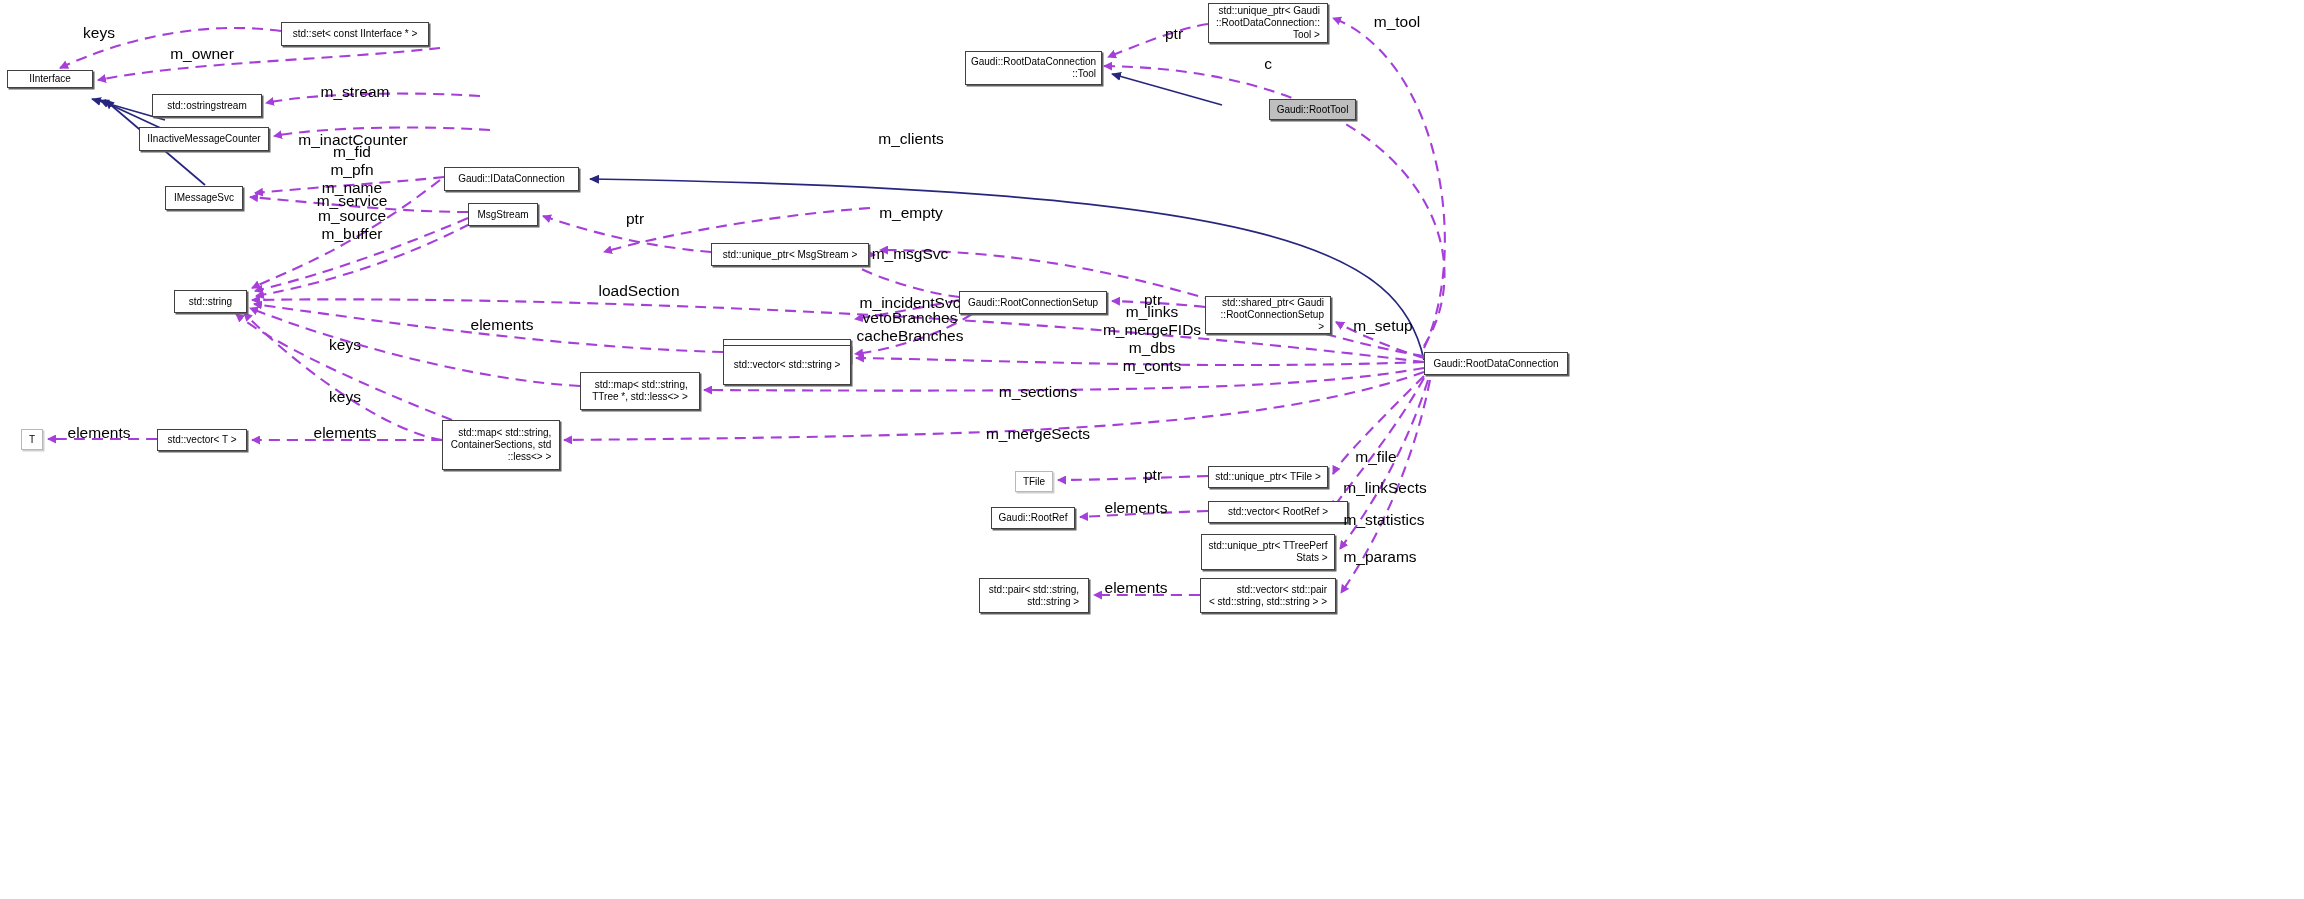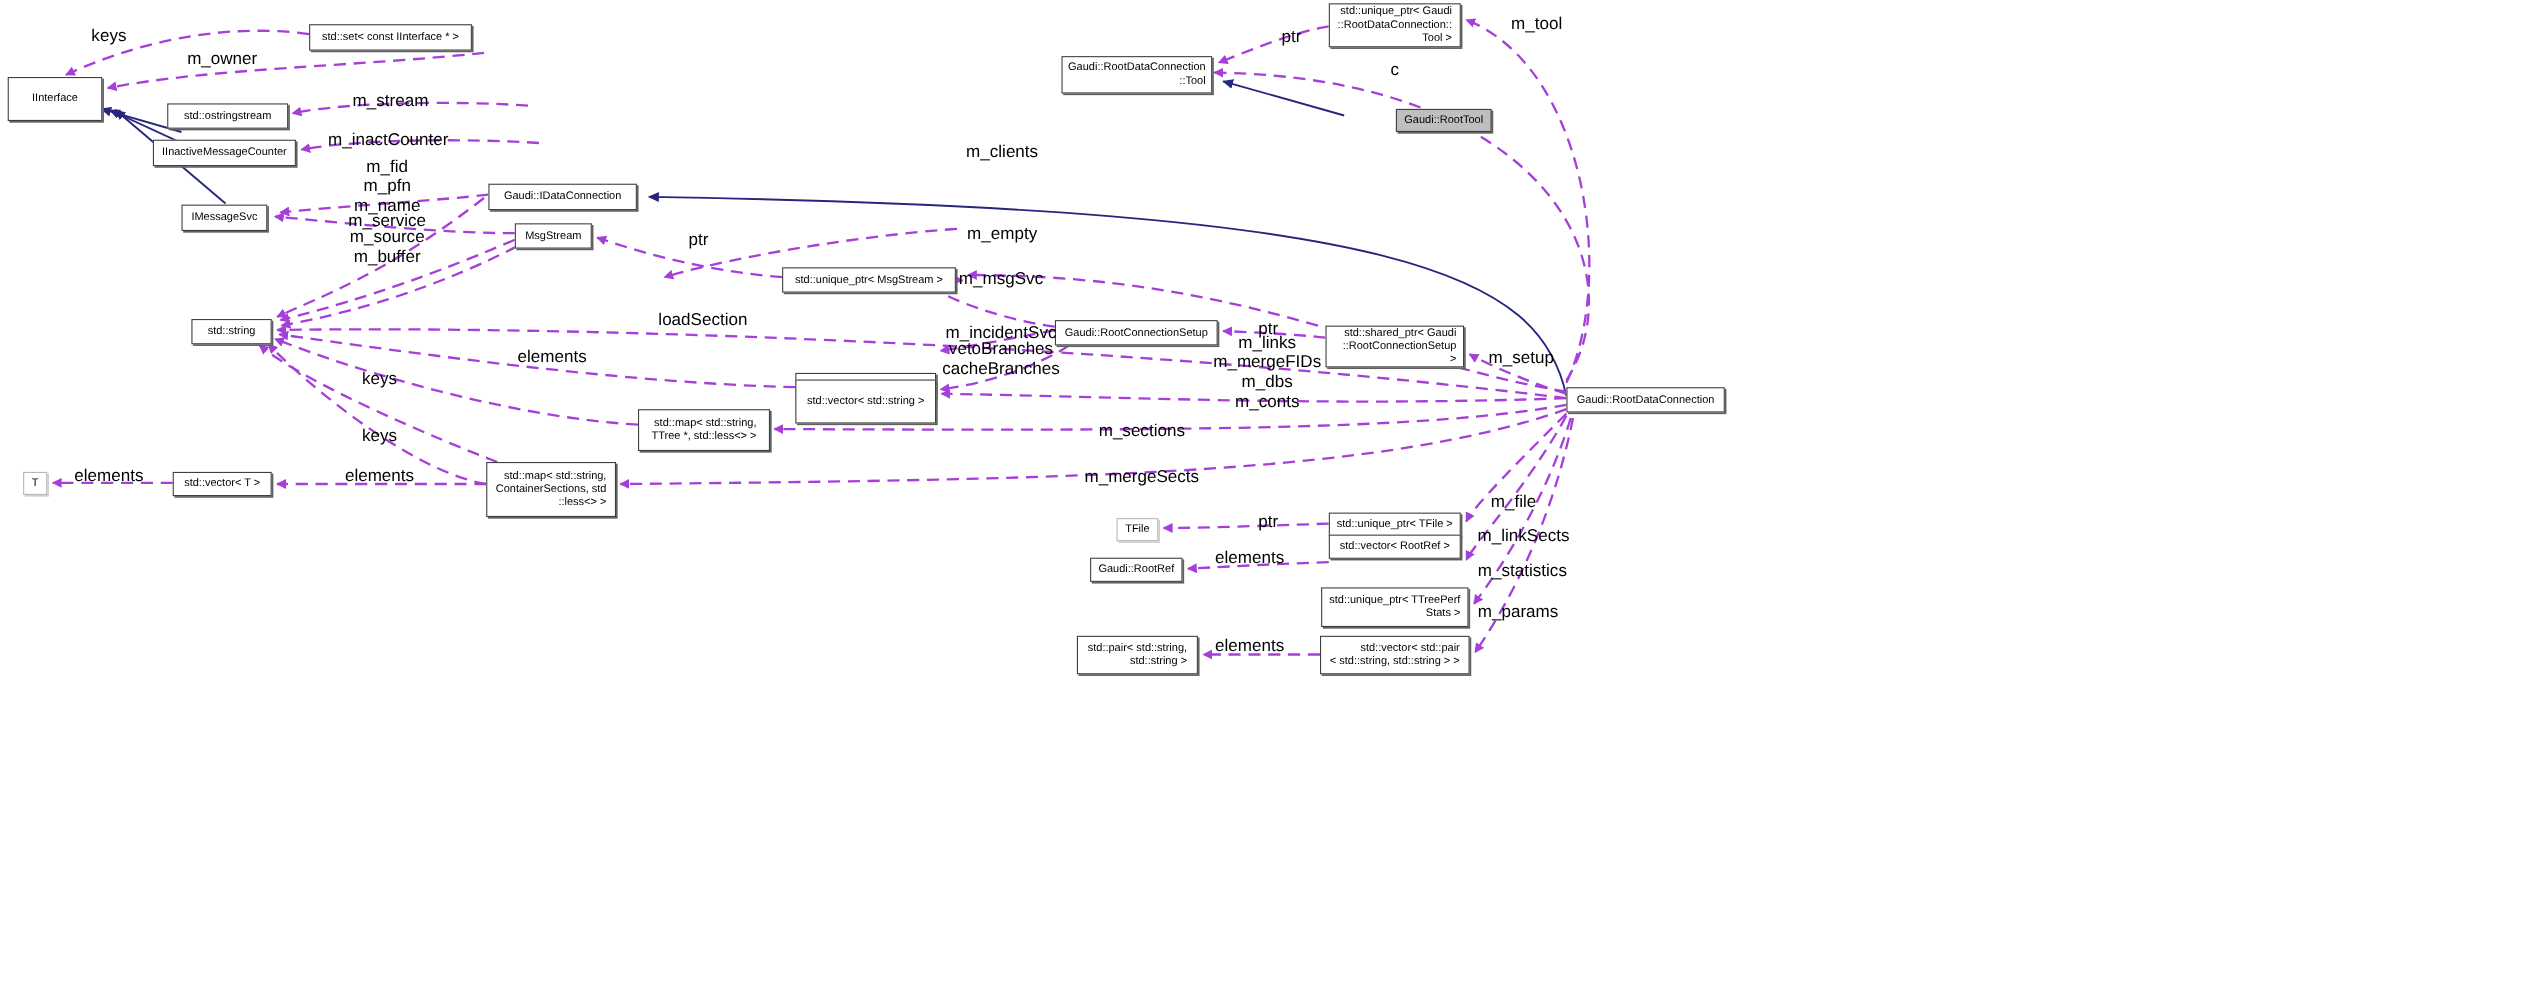--- a/index.html
+++ b/index.html
@@ -136,21 +136,21 @@
       <path class="assoc-path" marker-end="url(#ah-assoc)" d="M1430,380 C1406,500 1350,580 1341,593"></path>
       <path class="assoc-path" marker-end="url(#ah-assoc)" d="M1200,595 C1150,595 1110,595 1094,595"></path>
 
       <path class="assoc-path" marker-end="url(#ah-assoc)" d="M1208,24 C1180,28 1140,44 1108,57"></path>
       <path class="assoc-path" marker-end="url(#ah-assoc)" d="M1424,348 C1470,250 1440,60 1333,18"></path>
       <path class="assoc-path" marker-end="url(#ah-assoc)" d="M1424,346 C1490,240 1400,70 1104,66"></path>
     </g>
   </svg>
 
   <div id="nodes-layer">
-      <div class="node" style="left: 7px; top: 70px; width: 86px; height: 40px;">IInterface</div>
+      <div class="node" style="left: 7px; top: 70px; width: 86px; height: 18px;">IInterface</div>
       <div class="node" style="left: 281px; top: 22px; width: 148px; height: 24px;">std::set&lt; const IInterface * &gt;</div>
       <div class="node" style="left: 152px; top: 94px; width: 110px; height: 23px;">std::ostringstream</div>
       <div class="node" style="left: 139px; top: 127px; width: 130px; height: 24px;">IInactiveMessageCounter</div>
       <div class="node" style="left: 165px; top: 186px; width: 78px; height: 24px;">IMessageSvc</div>
       <div class="node" style="left: 444px; top: 167px; width: 135px; height: 24px;">Gaudi::IDataConnection</div>
       <div class="node" style="left: 468px; top: 203px; width: 70px; height: 23px;">MsgStream</div>
       <div class="node" style="left: 174px; top: 290px; width: 73px; height: 23px;">std::string</div>
       <div class="node" style="left: 711px; top: 243px; width: 158px; height: 23px;">std::unique_ptr&lt; MsgStream &gt;</div>
       <div class="node" style="left: 723px; top: 311px; width: 128px; height: 24px; margin-top: 28px;">SmartIF&lt; IIncidentSvc &gt;</div>
       <div class="node" style="left: 723px; top: 345px; width: 128px; height: 40px;">std::vector&lt; std::string &gt;</div>
@@ -167,33 +167,33 @@
       <div class="node" style="left: 1424px; top: 352px; width: 144px; height: 23px;">Gaudi::RootDataConnection</div>
       <div class="node" style="left: 965px; top: 51px; width: 137px; height: 34px;">Gaudi::RootDataConnection
 ::Tool</div>
       <div class="node" style="left: 1208px; top: 3px; width: 120px; height: 40px;">std::unique_ptr&lt; Gaudi
 ::RootDataConnection::
 Tool &gt;</div>
       <div class="node highlight" style="left: 1224px; top: 99px; width: 87px; height: 21px; margin-left: 45px;">Gaudi::RootTool</div>
       <div class="node faded" style="left: 1015px; top: 471px; width: 38px; height: 21px;">TFile</div>
       <div class="node" style="left: 1208px; top: 466px; width: 120px; height: 22px;">std::unique_ptr&lt; TFile &gt;</div>
       <div class="node" style="left: 991px; top: 507px; width: 84px; height: 22px;">Gaudi::RootRef</div>
-      <div class="node" style="left: 1208px; top: 486px; width: 120px; height: 22px;">std::vector&lt; RootRef &gt;</div>
+      <div class="node" style="left: 1208px; top: 501px; width: 140px; height: 22px;">std::vector&lt; RootRef &gt;</div>
       <div class="node" style="left: 1201px; top: 534px; width: 134px; height: 36px;">std::unique_ptr&lt; TTreePerf
 Stats &gt;</div>
       <div class="node" style="left: 979px; top: 578px; width: 110px; height: 35px;">std::pair&lt; std::string,
 std::string &gt;</div>
       <div class="node" style="left: 1200px; top: 578px; width: 136px; height: 35px;">std::vector&lt; std::pair
 &lt; std::string, std::string &gt; &gt;</div>
     </div>
   <div id="labels-layer">
       <div class="edge-label" style="left: 99px; top: 33px;">keys</div>
       <div class="edge-label" style="left: 202px; top: 54px;">m_owner</div>
       <div class="edge-label" style="left: 355px; top: 92px;">m_stream</div>
-      <div class="edge-label" style="left: 353px; top: 128px;">m_inactCounter</div>
+      <div class="edge-label" style="left: 353px; top: 140px;">m_inactCounter</div>
       <div class="edge-label" style="left: 352px; top: 170px;">m_fid
 m_pfn
 m_name</div>
       <div class="edge-label" style="left: 352px; top: 201px;">m_service</div>
       <div class="edge-label" style="left: 352px; top: 225px;">m_source
 m_buffer</div>
       <div class="edge-label" style="left: 635px; top: 219px;">ptr</div>
       <div class="edge-label" style="left: 911px; top: 139px;">m_clients</div>
       <div class="edge-label" style="left: 911px; top: 213px;">m_empty</div>
       <div class="edge-label" style="left: 910px; top: 254px;">m_msgSvc</div>

